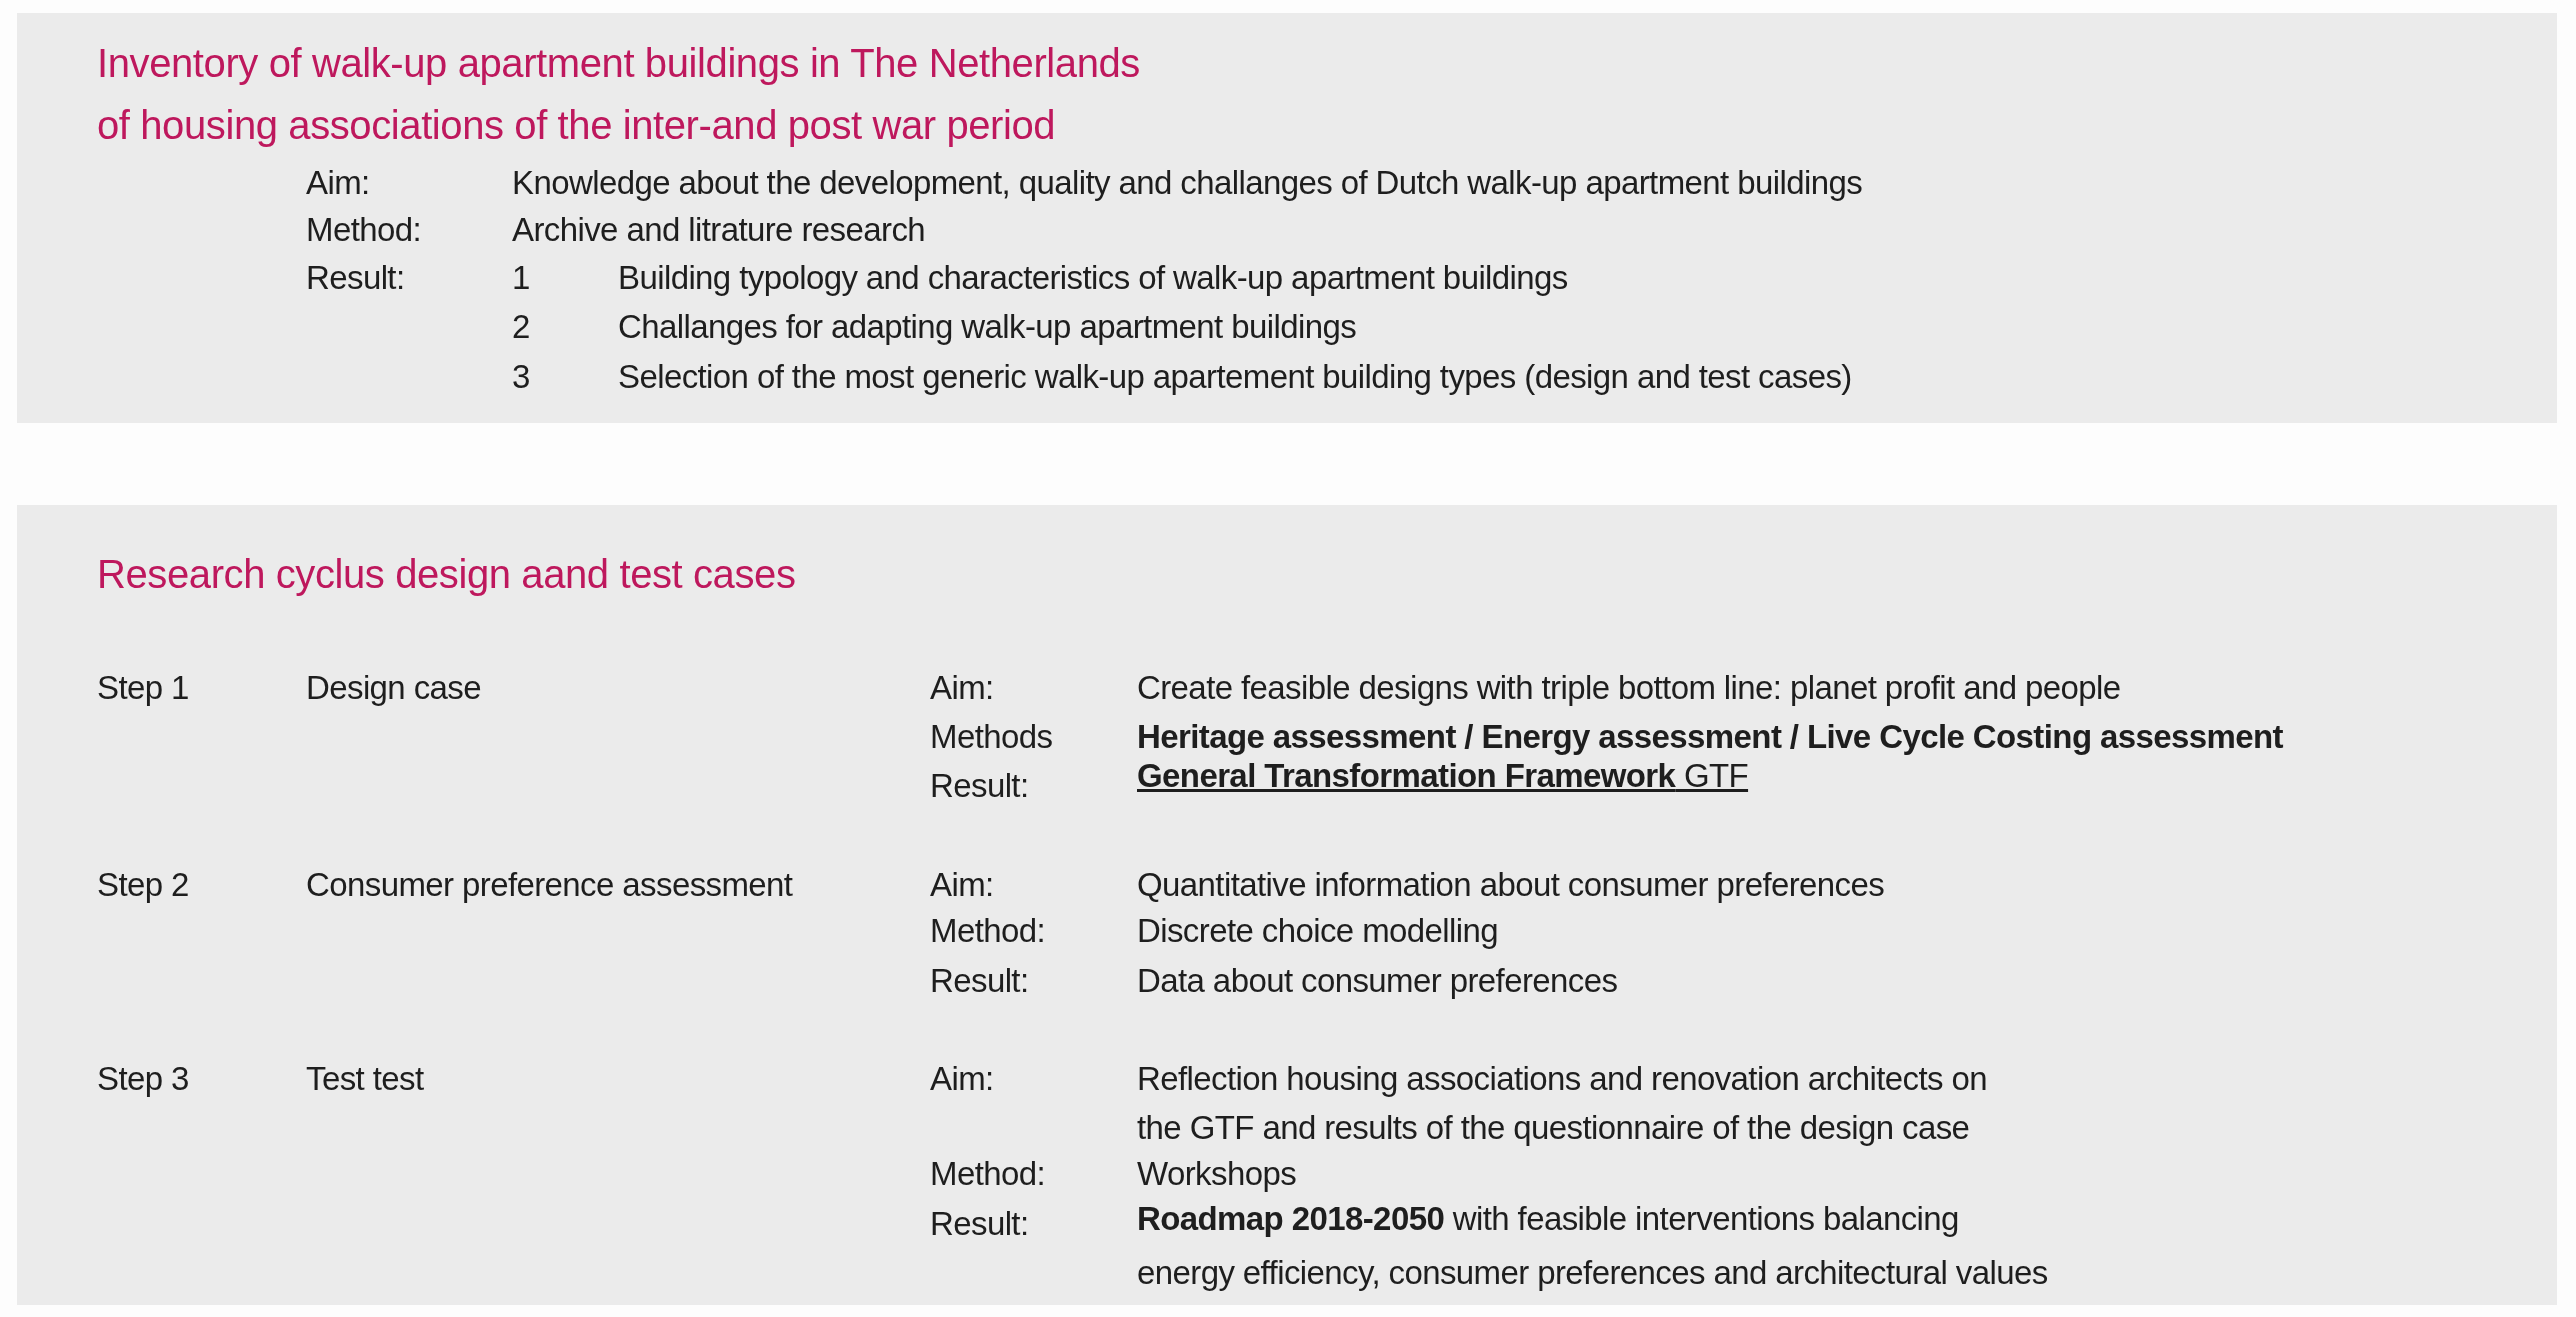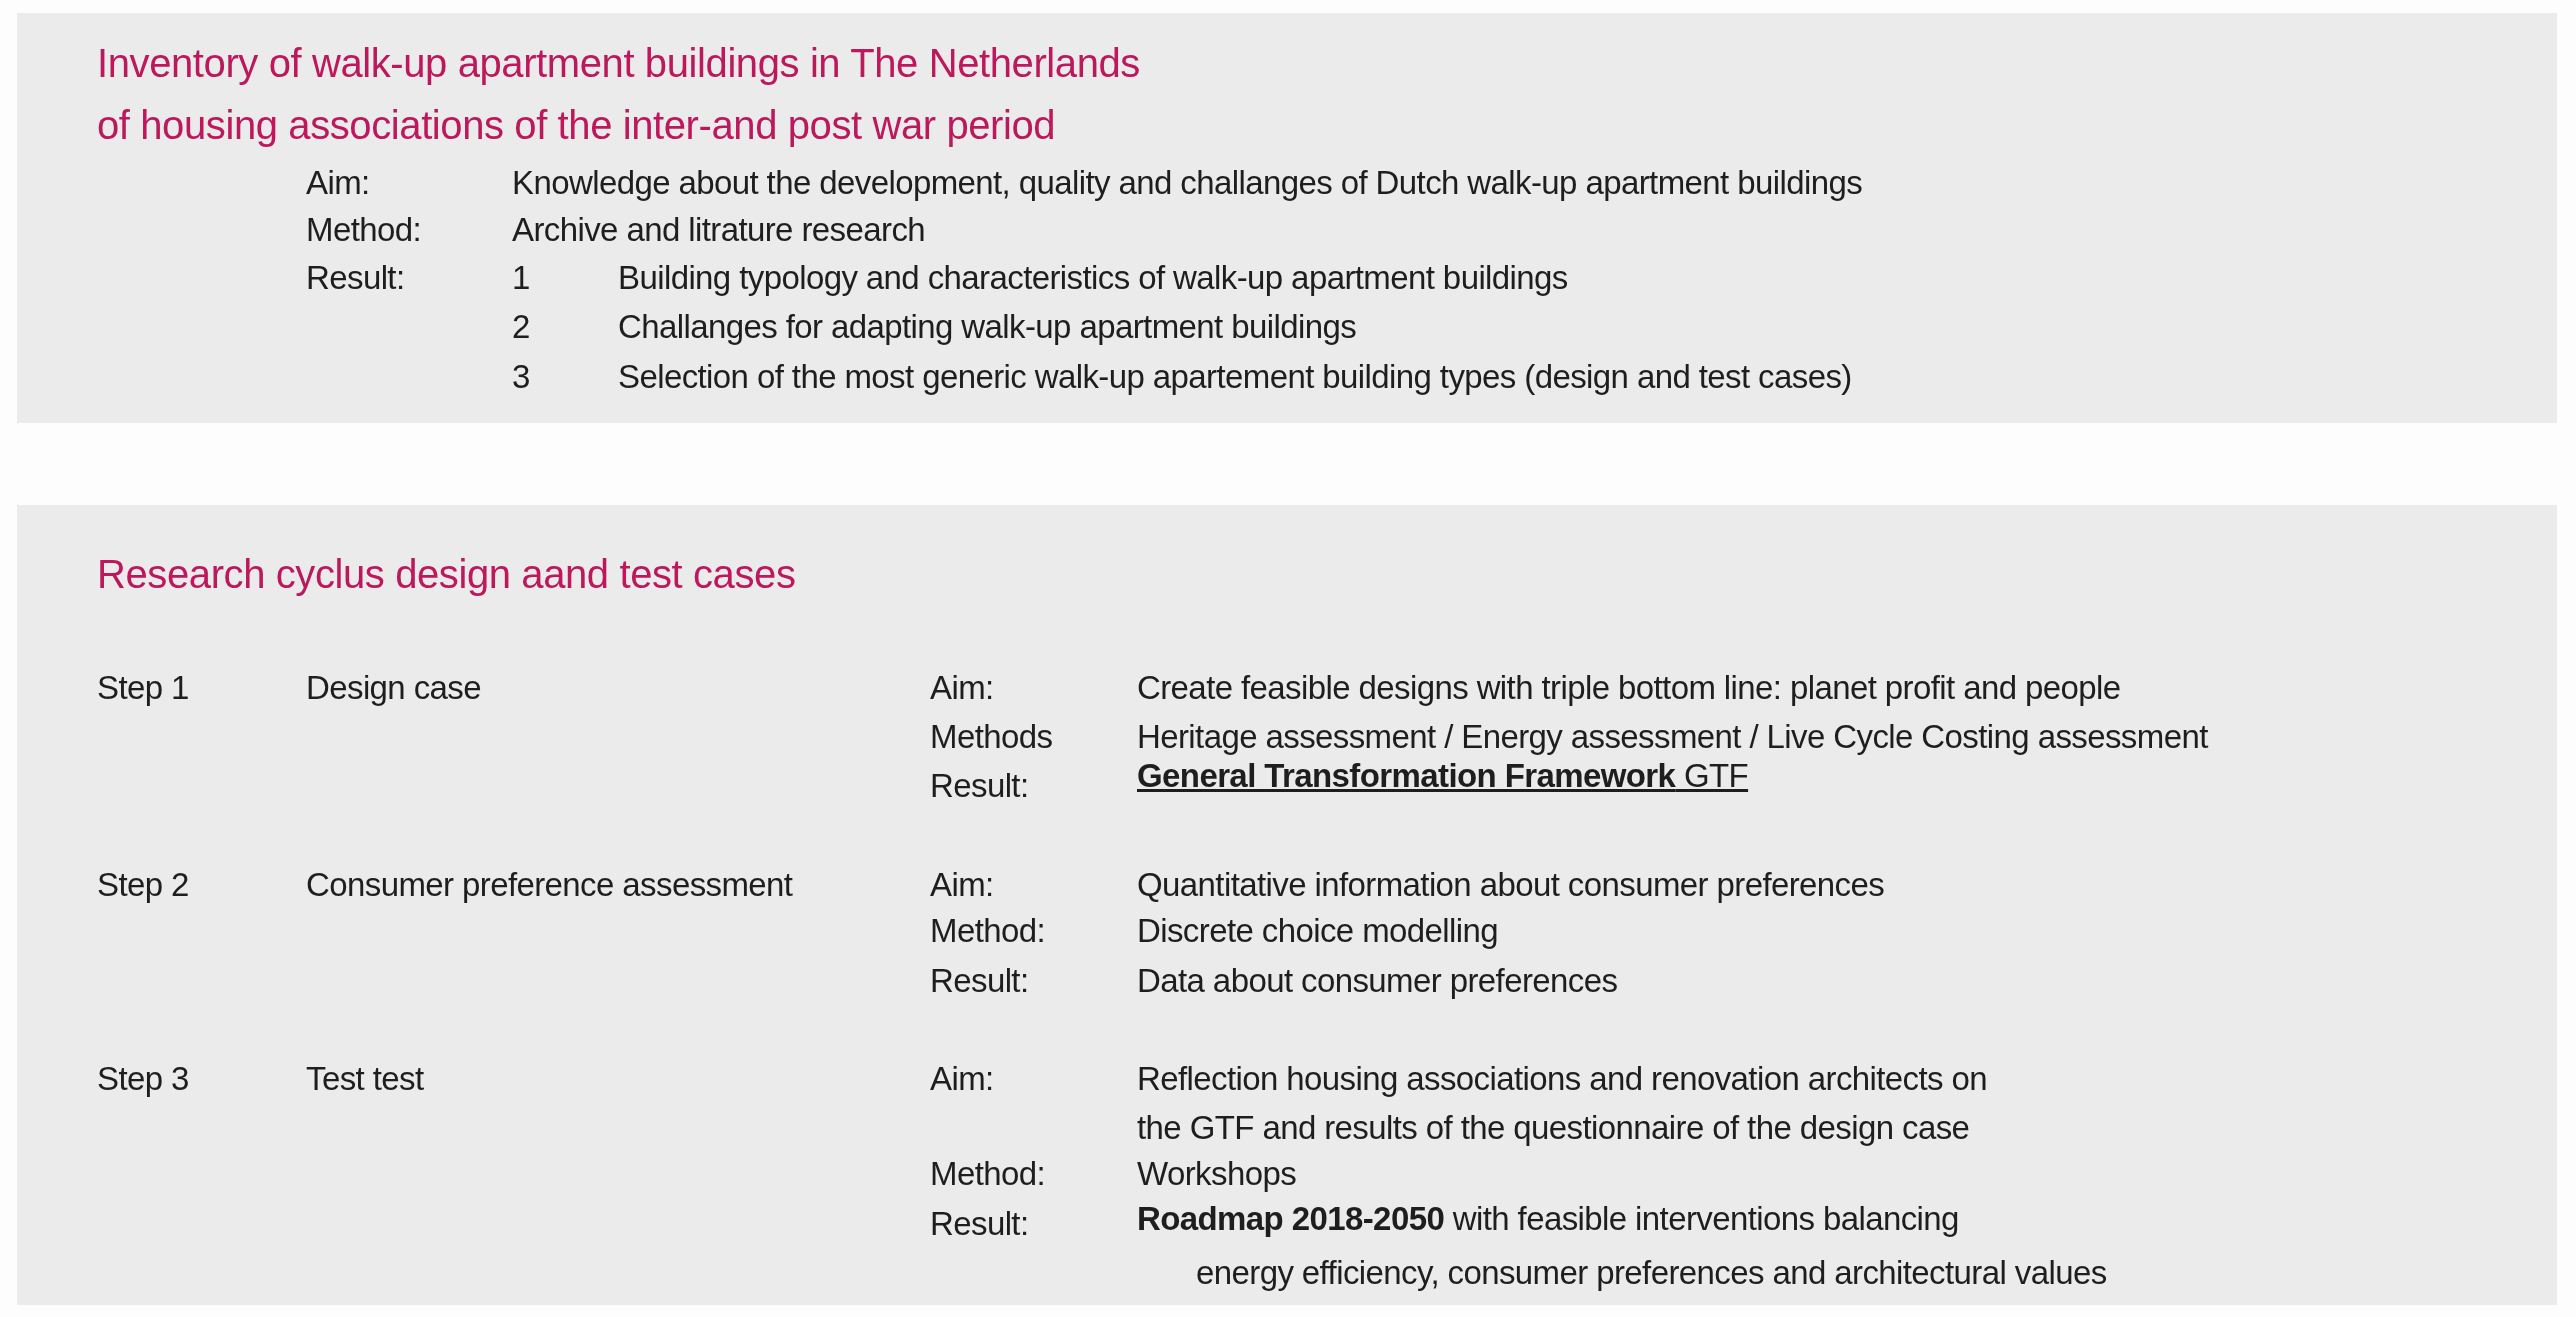--- a/index.html
+++ b/index.html
@@ -36,21 +36,21 @@
 <div class="t body" style="left:618px;top:360px;">Selection of the most generic walk-up apartement building types (design and test cases)</div>
 
 <div class="box" id="box2"></div>
 <div class="t title" style="left:97px;top:554px;">Research cyclus design aand test cases</div>
 
 <div class="t body" style="left:97px;top:671px;">Step 1</div>
 <div class="t body" style="left:306px;top:671px;">Design case</div>
 <div class="t body" style="left:930px;top:671px;">Aim:</div>
 <div class="t body" style="left:1137px;top:671px;">Create feasible designs with triple bottom line: planet profit and people</div>
 <div class="t body" style="left:930px;top:720px;">Methods</div>
-<div class="t body" style="left:1137px;top:720px;">Heritage assessment / Energy assessment / Live Cycle Costing assessment</div>
+<div class="t body" style="left:1137px;top:720px;font-weight:bold;">Heritage assessment / Energy assessment / Live Cycle Costing assessment</div>
 <div class="t body" style="left:930px;top:769px;">Result:</div>
 <div class="t body" style="left:1137px;top:759px;text-decoration:underline;"><b>General Transformation Framework</b><span> GTF</span></div>
 
 <div class="t body" style="left:97px;top:868px;">Step 2</div>
 <div class="t body" style="left:306px;top:868px;">Consumer preference assessment</div>
 <div class="t body" style="left:930px;top:868px;">Aim:</div>
 <div class="t body" style="left:1137px;top:868px;">Quantitative information about consumer preferences</div>
 <div class="t body" style="left:930px;top:914px;">Method:</div>
 <div class="t body" style="left:1137px;top:914px;">Discrete choice modelling</div>
 <div class="t body" style="left:930px;top:964px;">Result:</div>
@@ -58,14 +58,14 @@
 
 <div class="t body" style="left:97px;top:1062px;">Step 3</div>
 <div class="t body" style="left:306px;top:1062px;">Test test</div>
 <div class="t body" style="left:930px;top:1062px;">Aim:</div>
 <div class="t body" style="left:1137px;top:1062px;">Reflection housing associations and renovation architects on</div>
 <div class="t body" style="left:1137px;top:1111px;">the GTF and results of the questionnaire of the design case</div>
 <div class="t body" style="left:930px;top:1157px;">Method:</div>
 <div class="t body" style="left:1137px;top:1157px;">Workshops</div>
 <div class="t body" style="left:930px;top:1207px;">Result:</div>
 <div class="t body" style="left:1137px;top:1177px;margin-top:25px;"><b>Roadmap 2018-2050</b><span> with feasible interventions balancing</span></div>
-<div class="t body" style="left:1196px;top:1256px;">energy efficiency, consumer preferences and architectural values</div>
+<div class="t body" style="left:1137px;top:1256px;">energy efficiency, consumer preferences and architectural values</div>
 
 
 </body></html>

